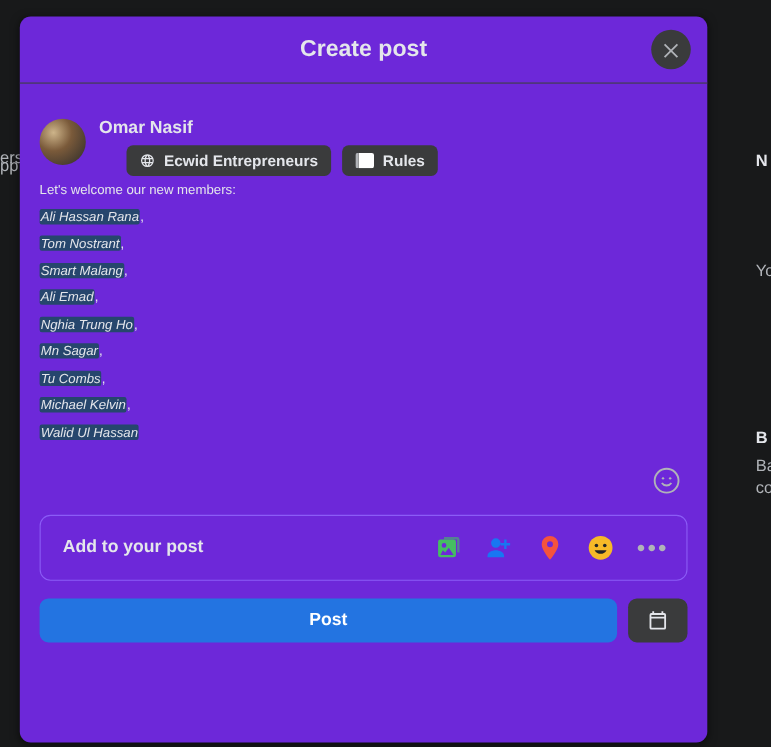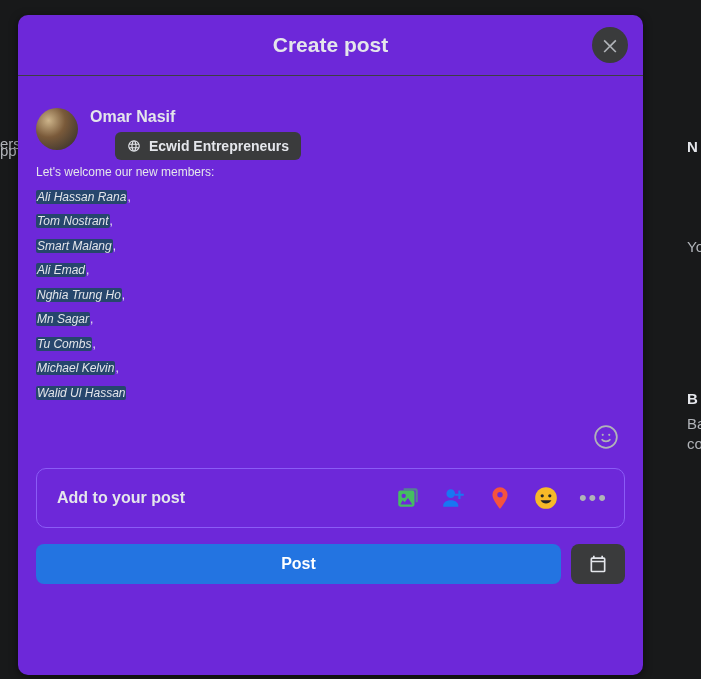--- a/index.html
+++ b/index.html
@@ -202,20 +202,24 @@
       <div class="avatar"></div>
       <div class="author-meta">
         <div class="author-name">Omar Nasif</div>
         <div class="chips-row">
           <div class="chip">
             <svg viewBox="0 0 24 24">
                 <path d="M12 2a10 10 0 1 0 10 10A10 10 0 0 0 12 2Zm6.93 6H16a15.7 15.7 0 0 0-1.38-3.56A8 8 0 0 1 18.93 8ZM12 4a13.8 13.8 0 0 1 1.91 4H10.1A13.8 13.8 0 0 1 12 4ZM4.26 14a8 8 0 0 1 0-4h3.38a16.9 16.9 0 0 0 0 4Zm.81 2H8a15.7 15.7 0 0 0 1.38 3.56A8 8 0 0 1 5.07 16ZM8 8H5.07a8 8 0 0 1 4.31-3.56A15.7 15.7 0 0 0 8 8Zm4 12a13.8 13.8 0 0 1-1.91-4h3.82A13.8 13.8 0 0 1 12 20Zm2.34-6H9.66a14.7 14.7 0 0 1 0-4h4.68a14.7 14.7 0 0 1 0 4Zm.28 5.56A15.7 15.7 0 0 0 16 16h2.93a8 8 0 0 1-4.31 3.56ZM16.36 14a16.9 16.9 0 0 0 0-4h3.38a8 8 0 0 1 0 4Z"></path>
               </svg>
             <span>Ecwid Entrepreneurs</span>
           </div>
+          <div class="chip">
+            <span class="book"></span>
+            <span>Rules</span>
+          </div>
         </div>
       </div>
     </div>
 
     <div class="post-text">
       <span>Let's welcome our new members:</span><br>
       <span class="mention">Ali Hassan Rana</span>,<br>
       <span class="mention">Tom Nostrant</span>,<br>
       <span class="mention">Smart Malang</span>,<br>
       <span class="mention">Ali Emad</span>,<br>

